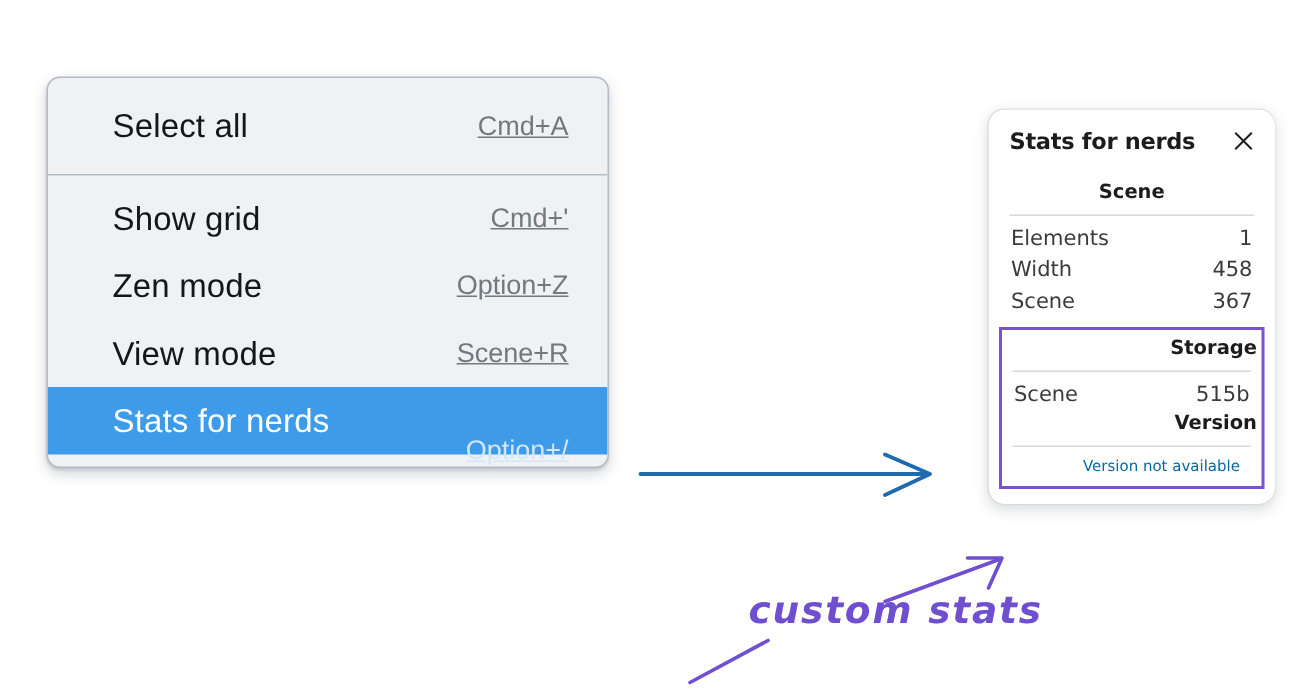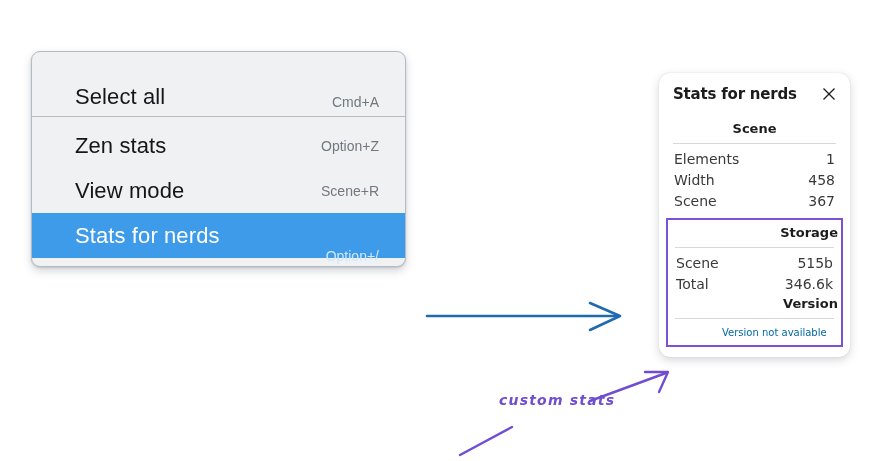--- a/index.html
+++ b/index.html
@@ -45,30 +45,31 @@
     box-sizing: border-box;
     cursor: default;
   }
   .menu-item .mi-label {
     font-size: 22px;
     color: #14161a;
     letter-spacing: 0.1px;
     white-space: nowrap;
   }
   .menu-item .mi-shortcut {
-    font-size: 14px;
+    font-size: 18px;
     color: #71797f;
     white-space: nowrap;
+    text-decoration: underline;
   }
   .menu-item.selected {
     background: #3d9be9;
   }
   .menu-item.selected .mi-label { color: #ffffff; }
   .menu-item.selected .mi-shortcut { color: #d3e7f9; margin-top: 40px; }
-  #menu-group-1 .menu-item { height: 52px; align-items: flex-end; }
+  #menu-group-1 .menu-item { height: 52px; }
   #menu-group-2 .menu-item { height: 45px; }
 
   
   #stats-panel {
     position: absolute;
     left: 659px;
     top: 73px;
     width: 191px;
     background: #ffffff;
     border-radius: 11px;
@@ -144,21 +145,21 @@
     position: absolute;
     left: 0; top: 0;
     width: 873px; height: 461px;
     pointer-events: none;
   }
   #custom-stats-label {
     position: absolute;
     left: 499px;
     top: 392px;
     font-family: "DejaVu Sans", sans-serif;
-    font-size: 14px;
+    font-size: 25px;
     font-style: italic;
     font-weight: bold;
     letter-spacing: 1.2px;
     color: #6f4ed0;
     white-space: nowrap;
   }
 </style>
 </head>
 <body>
 
@@ -168,21 +169,25 @@
     <div class="menu-item">
       <span class="mi-label">Select all</span>
       <span class="mi-shortcut">Cmd+A</span>
     </div>
   </div>
 
   <div class="menu-divider"></div>
 
   <div class="menu-group" id="menu-group-2">
     <div class="menu-item">
-      <span class="mi-label">Zen stats</span>
+      <span class="mi-label">Show grid</span>
+      <span class="mi-shortcut">Cmd+'</span>
+    </div>
+    <div class="menu-item">
+      <span class="mi-label">Zen mode</span>
       <span class="mi-shortcut">Option+Z</span>
     </div>
     <div class="menu-item">
       <span class="mi-label">View mode</span>
       <span class="mi-shortcut">Scene+R</span>
     </div>
     <div class="menu-item selected">
       <span class="mi-label">Stats for nerds</span>
       <span class="mi-shortcut">Option+/</span>
     </div>
@@ -221,24 +226,20 @@
 
   <div id="custom-stats-box">
 
     <div>
       <div class="section-title">Storage</div>
       <div class="section-rule"></div>
       <div class="stat-row">
         <span class="sr-key">Scene</span>
         <span class="sr-val">515b</span>
       </div>
-      <div class="stat-row">
-        <span class="sr-key">Total</span>
-        <span class="sr-val">346.6k</span>
-      </div>
     </div>
 
     <div>
       <div class="section-title">Version</div>
       <div class="section-rule"></div>
       <div class="plain-row">Version not available</div>
     </div>
 
   </div>
 

